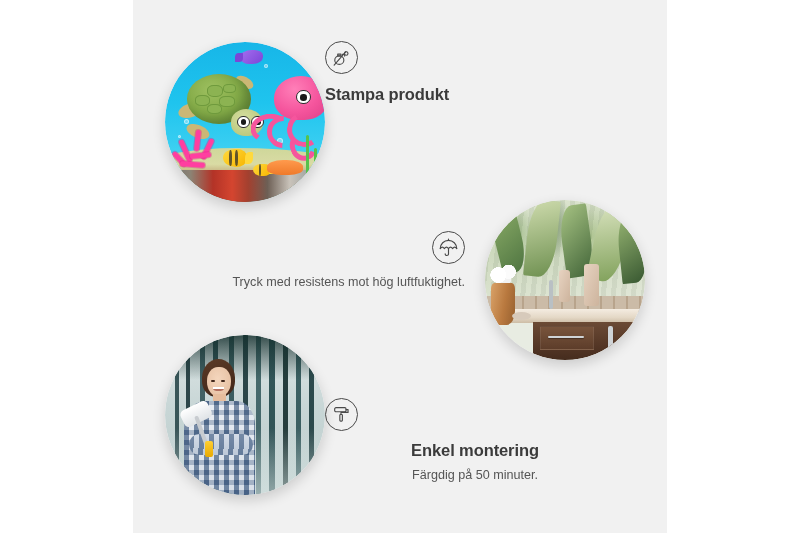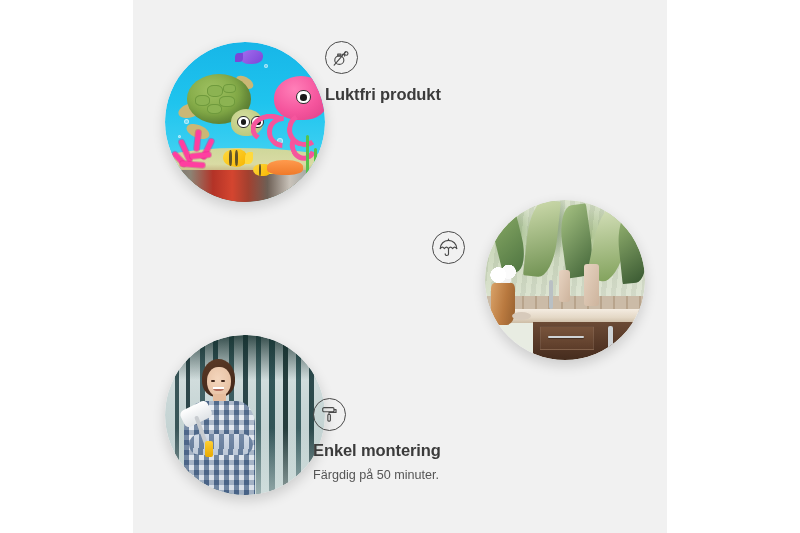--- a/index.html
+++ b/index.html
@@ -79,21 +79,21 @@
   
   #feature-waterproof { left: 0; top: 195px; width: 534px; height: 170px; }
   #photo-bathroom { left: 352px; top: 5px; width: 160px; height: 160px; }
   #text-waterproof { left: 40px; top: 36px; width: 292px; text-align: right; }
   #text-waterproof .icon-badge { margin: 0 0 9px auto; }
   #text-waterproof .feature-title { margin-bottom: 5px; }
 
   
   #feature-easyinstall { left: 0; top: 330px; width: 534px; height: 203px; }
   #photo-forest { left: 32px; top: 5px; width: 160px; height: 160px; }
-  #text-easyinstall { left: 180px; top: 68px; width: 300px; text-align: left; }
+  #text-easyinstall { left: 192px; top: 68px; width: 300px; text-align: center; }
   #text-easyinstall .icon-badge { margin: 0 0 9px 0; }
   #text-easyinstall .feature-title { margin-bottom: 5px; }
 
   
   #art-underwater {
     position: absolute; inset: 0;
     background:
       linear-gradient(180deg,#17b6e8 0%, #1fc4ee 38%, #36cdf1 62%, #46d3f2 74%, #46d3f2 100%);
   }
   #art-underwater .seabed {
@@ -395,21 +395,21 @@
     <div class="text-block" id="text-odourless">
       <div class="icon-badge">
         <svg width="21" height="21" viewBox="0 0 24 24" fill="none" stroke="#4a4a4a" stroke-width="1.3" stroke-linecap="round" stroke-linejoin="round">
           <ellipse cx="9.5" cy="15" rx="5.2" ry="4.8"></ellipse>
           <path d="M7.7 10.3h3.7v-2.1H7.7z"></path>
           <path d="M13 8.4h2.6v2.0"></path>
           <circle cx="17.4" cy="7.4" r="2.0"></circle>
           <path d="M3.6 20.6 17.0 5.2"></path>
         </svg>
       </div>
-      <h2 class="feature-title">Luktfri produkt</h2>
+      <h2 class="feature-title">Stampa produkt</h2>
     </div>
   </section>
 
   <section class="feature" id="feature-waterproof">
 
     <div class="photo-circle" id="photo-bathroom">
       <div class="photo-inner">
         <div id="art-bathroom">
           <div class="wall"></div>
           <div class="splash"></div>
@@ -437,20 +437,21 @@
 
     <div class="text-block" id="text-waterproof">
       <div class="icon-badge">
         <svg width="21" height="21" viewBox="0 0 24 24" fill="none" stroke="#4a4a4a" stroke-width="1.3" stroke-linecap="round" stroke-linejoin="round">
           <path d="M2.6 13.2a9.4 9.4 0 0 1 18.8 0"></path>
           <path d="M2.6 13.2c1.6-2.2 3.1-2.2 4.7 0 1.6-2.2 3.1-2.2 4.7 0 1.6-2.2 3.1-2.2 4.7 0 1.6-2.2 3.1-2.2 4.7 0"></path>
           <path d="M12 13.2v6.1a1.9 1.9 0 0 1-3.8 0"></path>
           <path d="M12 3.8V2.3"></path>
         </svg>
       </div>
+      <p class="feature-desc">Tryck med resistens mot hög luftfuktighet.</p>
     </div>
   </section>
 
   <section class="feature" id="feature-easyinstall">
 
     <div class="photo-circle" id="photo-forest">
       <div class="photo-inner">
         <div id="art-forest">
           <div class="trees"></div>
           <div class="canopy"></div>

